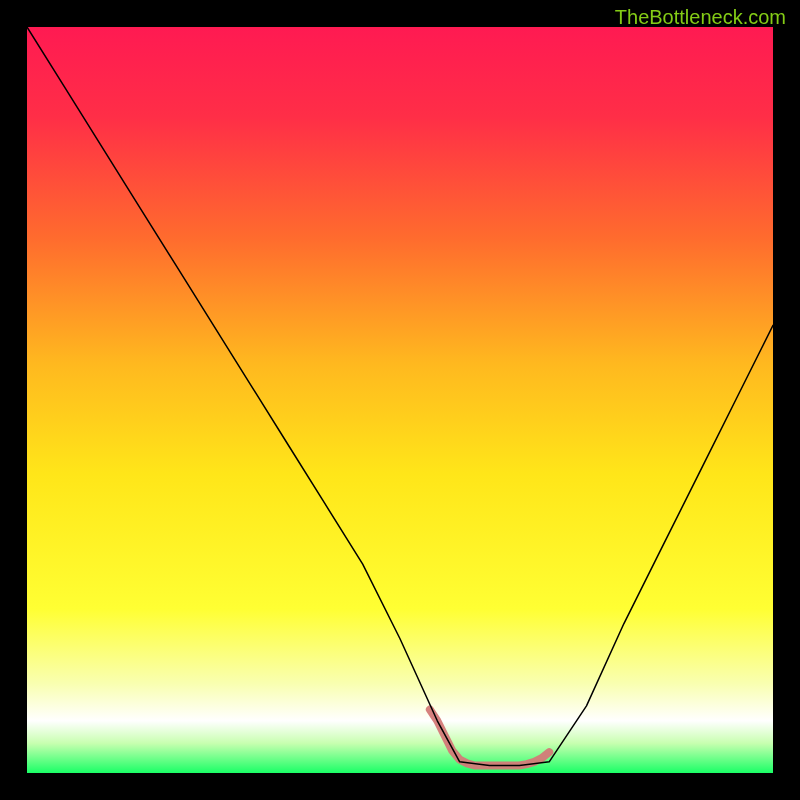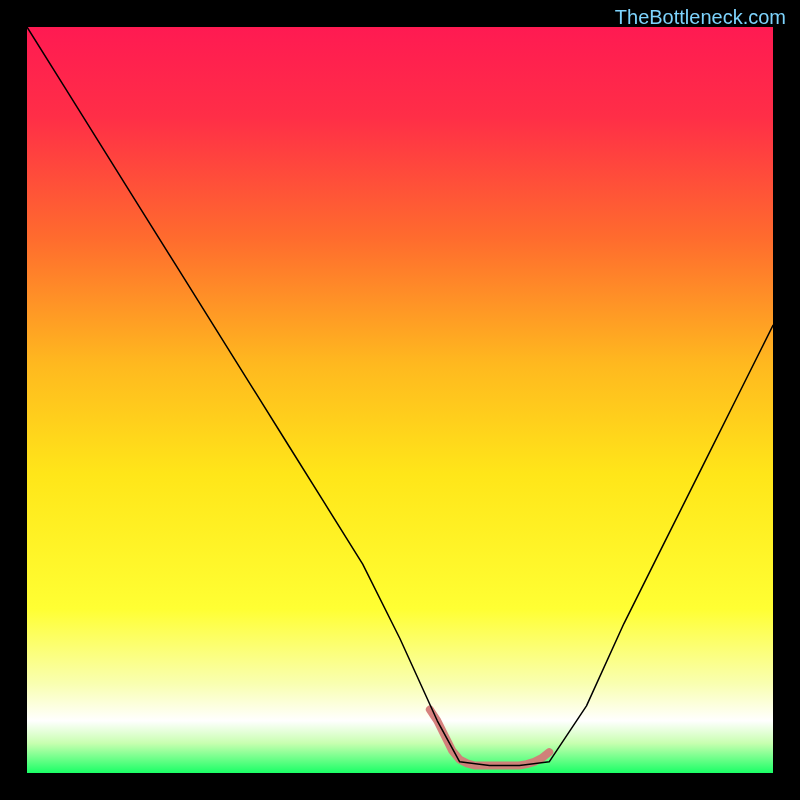--- a/index.html
+++ b/index.html
@@ -8,21 +8,21 @@
     width: 800px;
     height: 800px;
     background: #000;
     position: relative;
     font-family: Arial, sans-serif;
   }
   .watermark {
     position: absolute;
     top: 6px;
     right: 14px;
-    color: #7dd3fc;
+    color: #84cc16;
     font-size: 20px;
     font-weight: 500;
     z-index: 10;
   }
   .plot-area {
     position: absolute;
     left: 27px;
     top: 27px;
     width: 746px;
     height: 746px;

